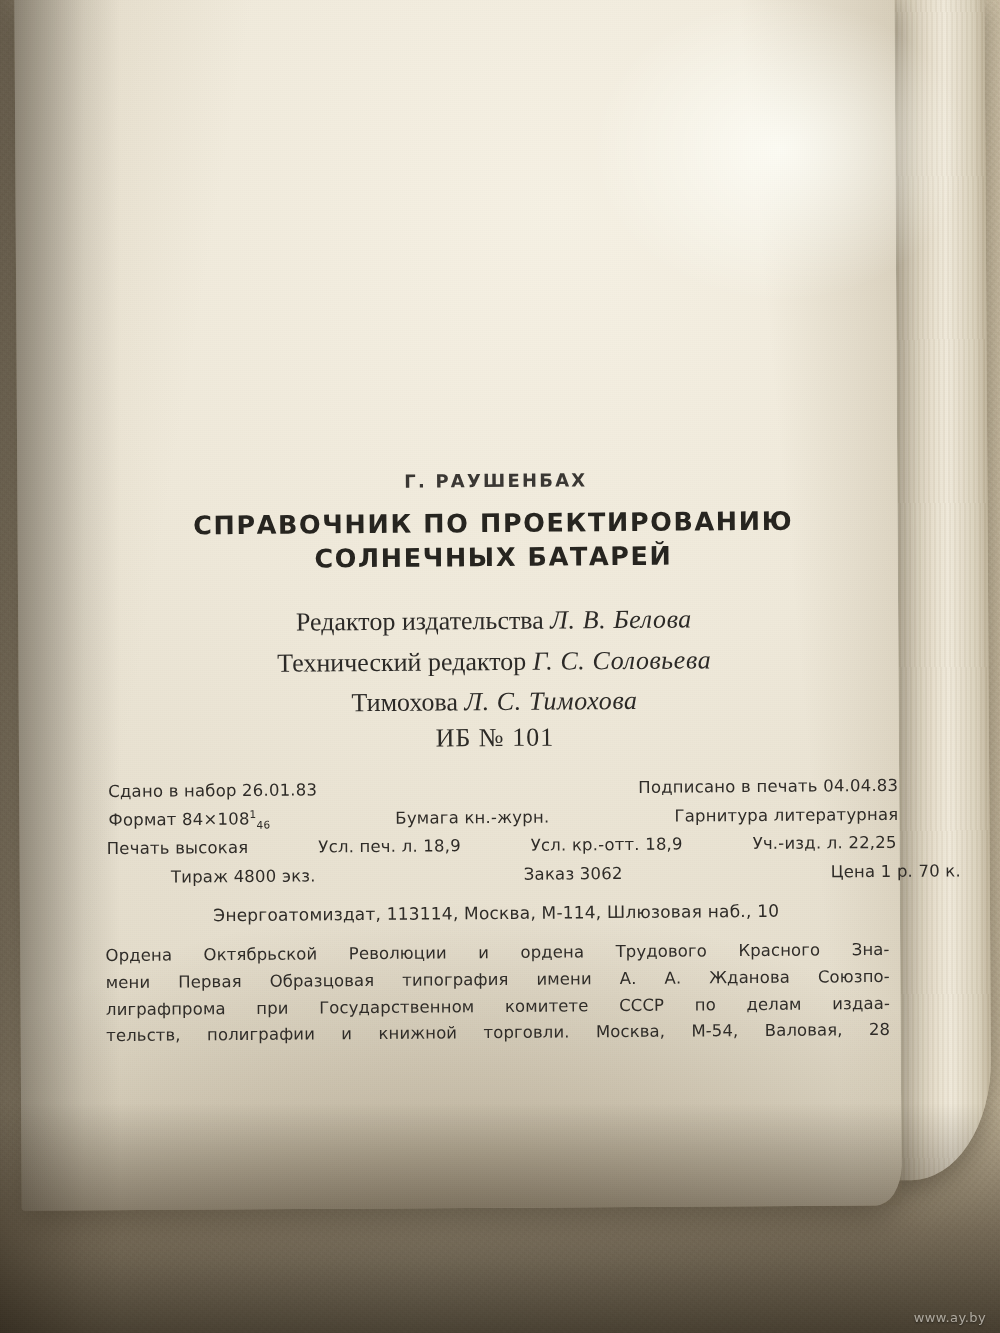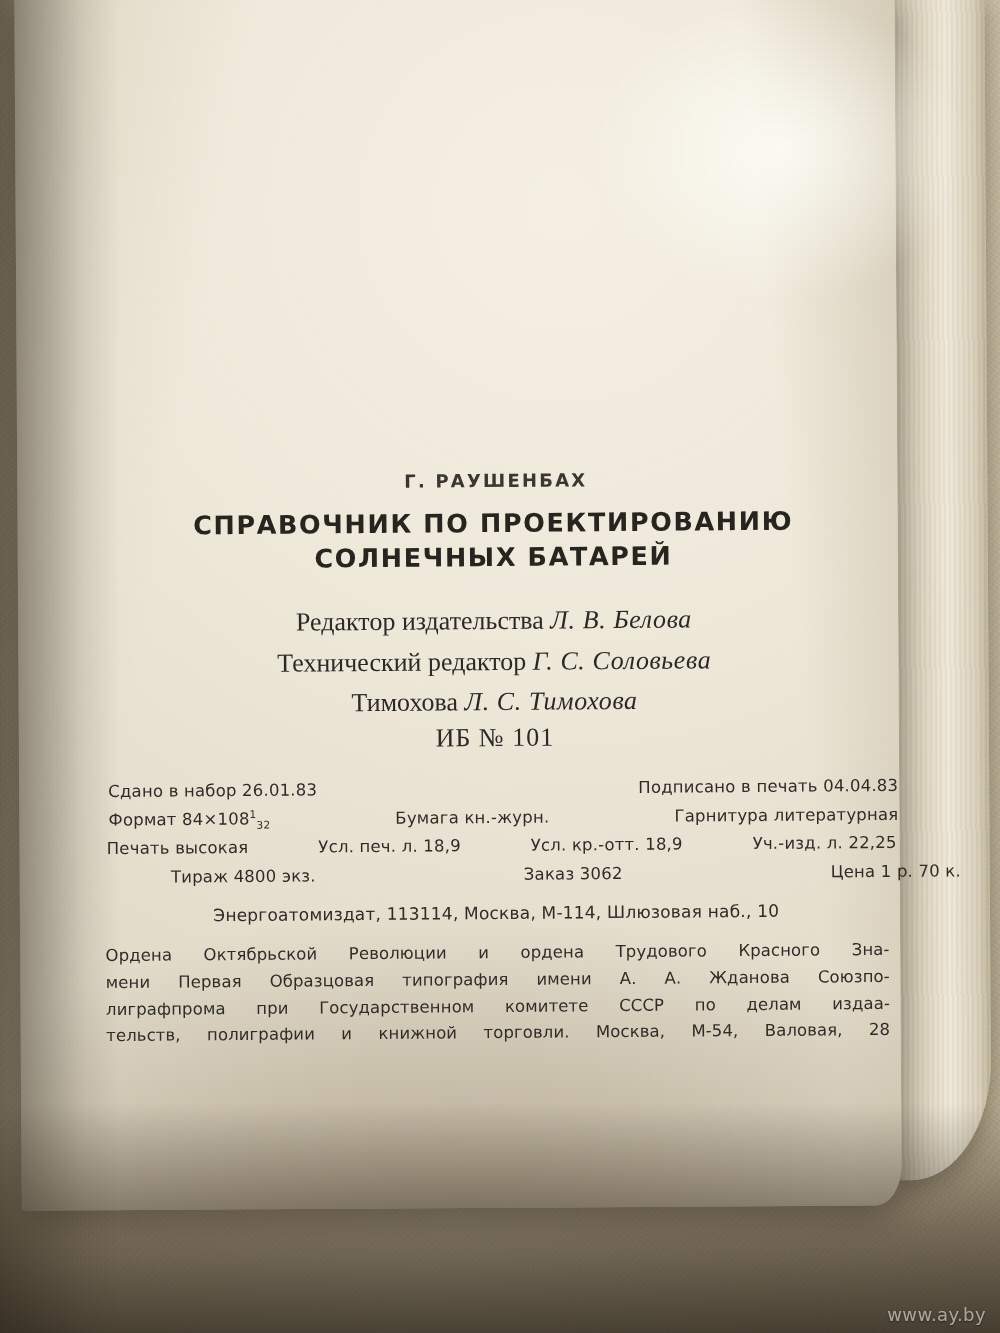--- a/index.html
+++ b/index.html
@@ -184,21 +184,21 @@
     color: #2f2c28;
     letter-spacing: .1px;
   }
 
   
   .watermark {
     position: absolute;
     right: 14px;
     bottom: 8px;
     font-family: "DejaVu Sans", sans-serif;
-    font-size: 18px;
+    font-size: 13px;
     color: rgba(245,240,230,.62);
     letter-spacing: .4px;
     text-shadow: 0 1px 2px rgba(0,0,0,.5);
   }
 
   
   .grain {
     position: absolute;
     inset: 0;
     pointer-events: none;
@@ -245,21 +245,21 @@
     <div class="ib">ИБ № 101</div>
 
     <div class="imprint">
 
       <div class="row pad1">
         <span>Сдано в набор 26.01.83</span>
         <span>Подписано в печать 04.04.83</span>
       </div>
 
       <div class="row pad1">
-        <span><span>Формат 84×108</span><span class="frac">1</span><span class="frac-den">32</span></span>
+        <span><span>Формат 84×108</span><span class="frac">1</span><span class="frac-den">46</span></span>
         <span>Бумага кн.-журн.</span>
         <span>Гарнитура литературная</span>
       </div>
 
       <div class="row pad2">
         <span>Печать высокая</span>
         <span>Усл. печ. л. 18,9</span>
         <span>Усл. кр.-отт. 18,9</span>
         <span>Уч.-изд. л. 22,25</span>
       </div>

